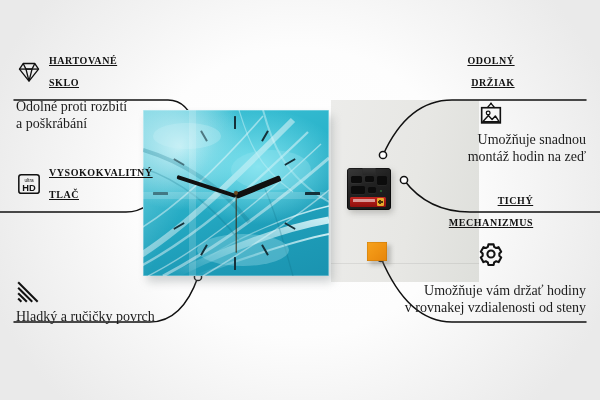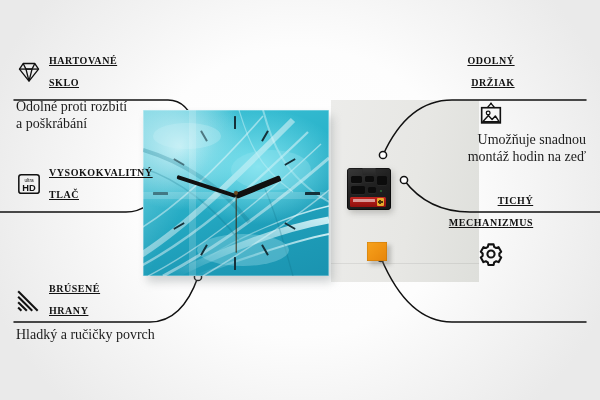--- a/index.html
+++ b/index.html
@@ -296,22 +296,20 @@
       <span class="icon">
         <svg viewBox="0 0 24 24">
           <g stroke="#111" stroke-width="1.9" stroke-linecap="butt">
             <path d="M2,4 L20,22"></path>
             <path d="M2,9 L15,22"></path>
             <path d="M2,14 L10,22"></path>
             <path d="M2,19 L5,22"></path>
           </g>
         </svg>
       </span>
-      <span class="feat-title">BRÚSENÉ
-HRANY</span>
     </div>
     <div class="feat-desc">Hladký a ručičky povrch</div>
   </div>
 
   <div class="feature right" style="right:14px; top:50px; width:190px;">
     <div class="feat-head">
       <span class="feat-title">ODOLNÝ
 DRŽIAK</span>
       <span class="icon">
         <svg viewBox="0 0 24 24">
@@ -334,15 +332,17 @@
       <span class="icon">
         <svg viewBox="0 0 24 24" fill="none" stroke="#111" stroke-width="1.9" stroke-linejoin="round">
           <path d="M9.6,3.1 h4.8 l.5,2.3 1.9,1.1 2.2,-.8 2.4,4.2 -1.7,1.6 0,2.2 1.7,1.6 -2.4,4.2 -2.2,-.8 -1.9,1.1 -.5,2.3 h-4.8 l-.5,-2.3 -1.9,-1.1 -2.2,.8 -2.4,-4.2 1.7,-1.6 0,-2.2 -1.7,-1.6 2.4,-4.2 2.2,.8 1.9,-1.1 Z"></path>
           <circle cx="12" cy="12" r="3.3"></circle>
         </svg>
       </span>
     </div>
   </div>
 
   <div class="feature right" style="right:14px; top:278px; width:210px;">
+    <div class="feat-desc">Umožňuje vám držať hodiny
+v rovnakej vzdialenosti od steny</div>
   </div>
 
 </div>
 
 </body></html>

